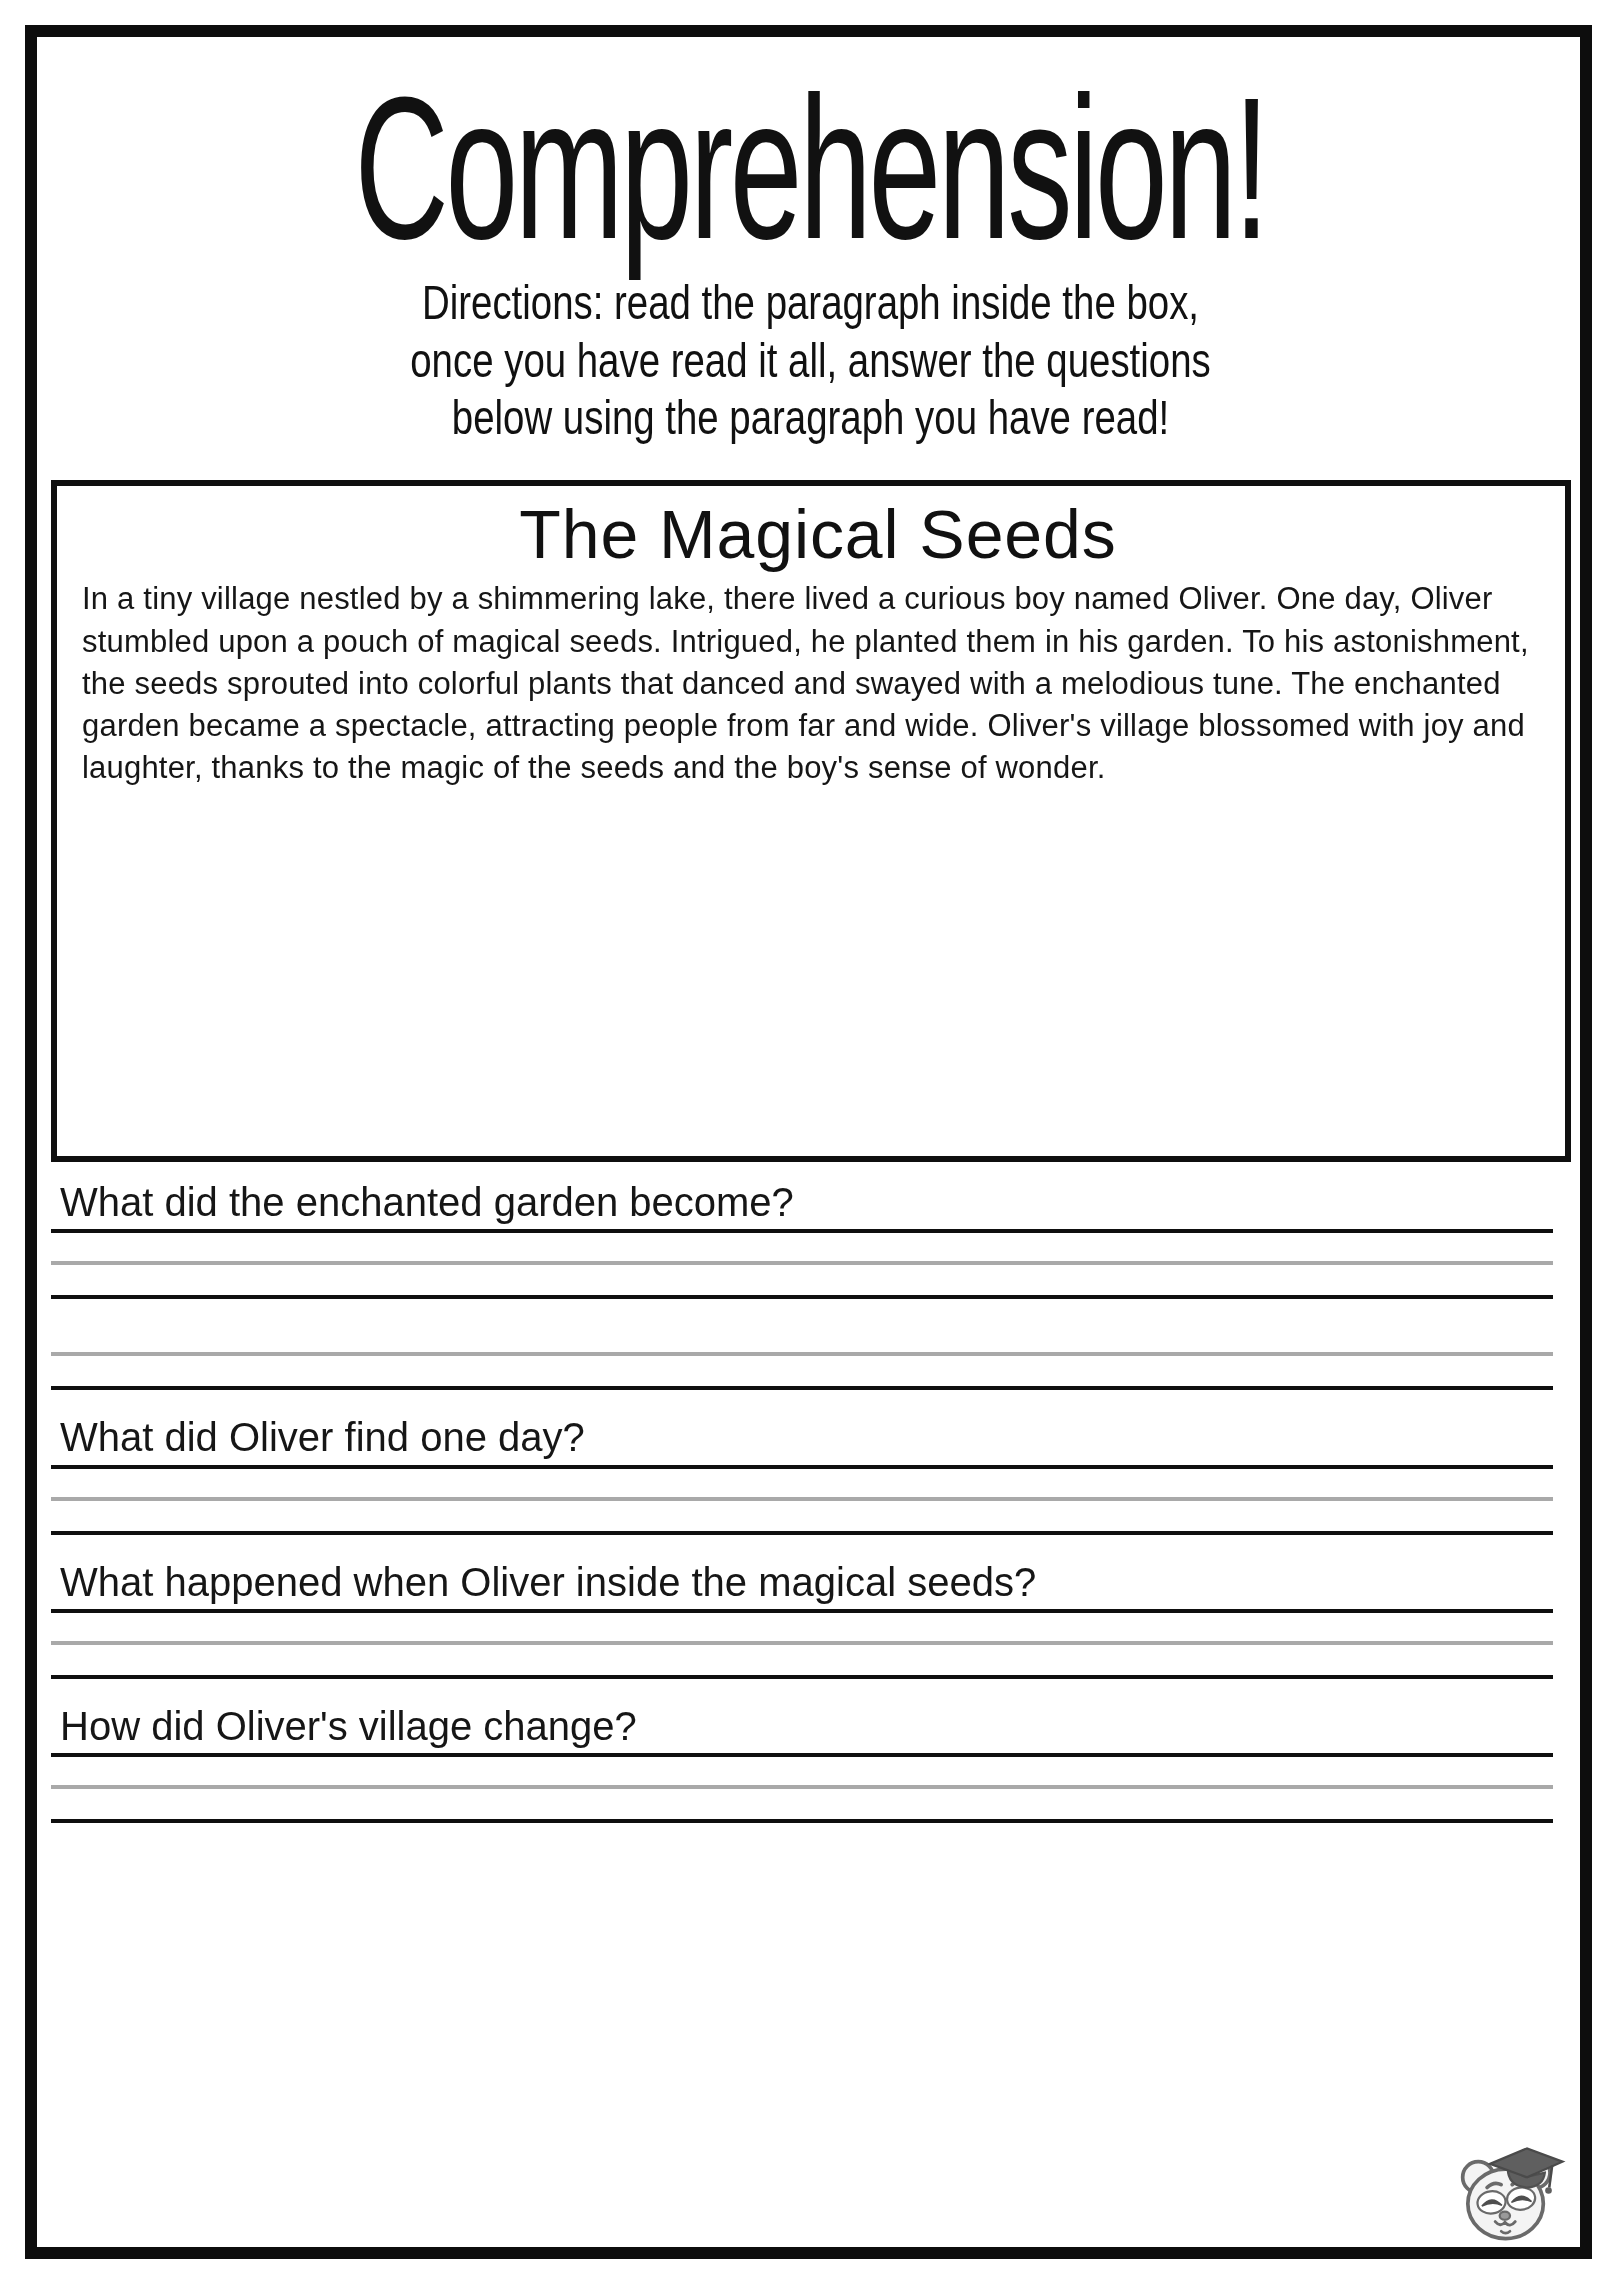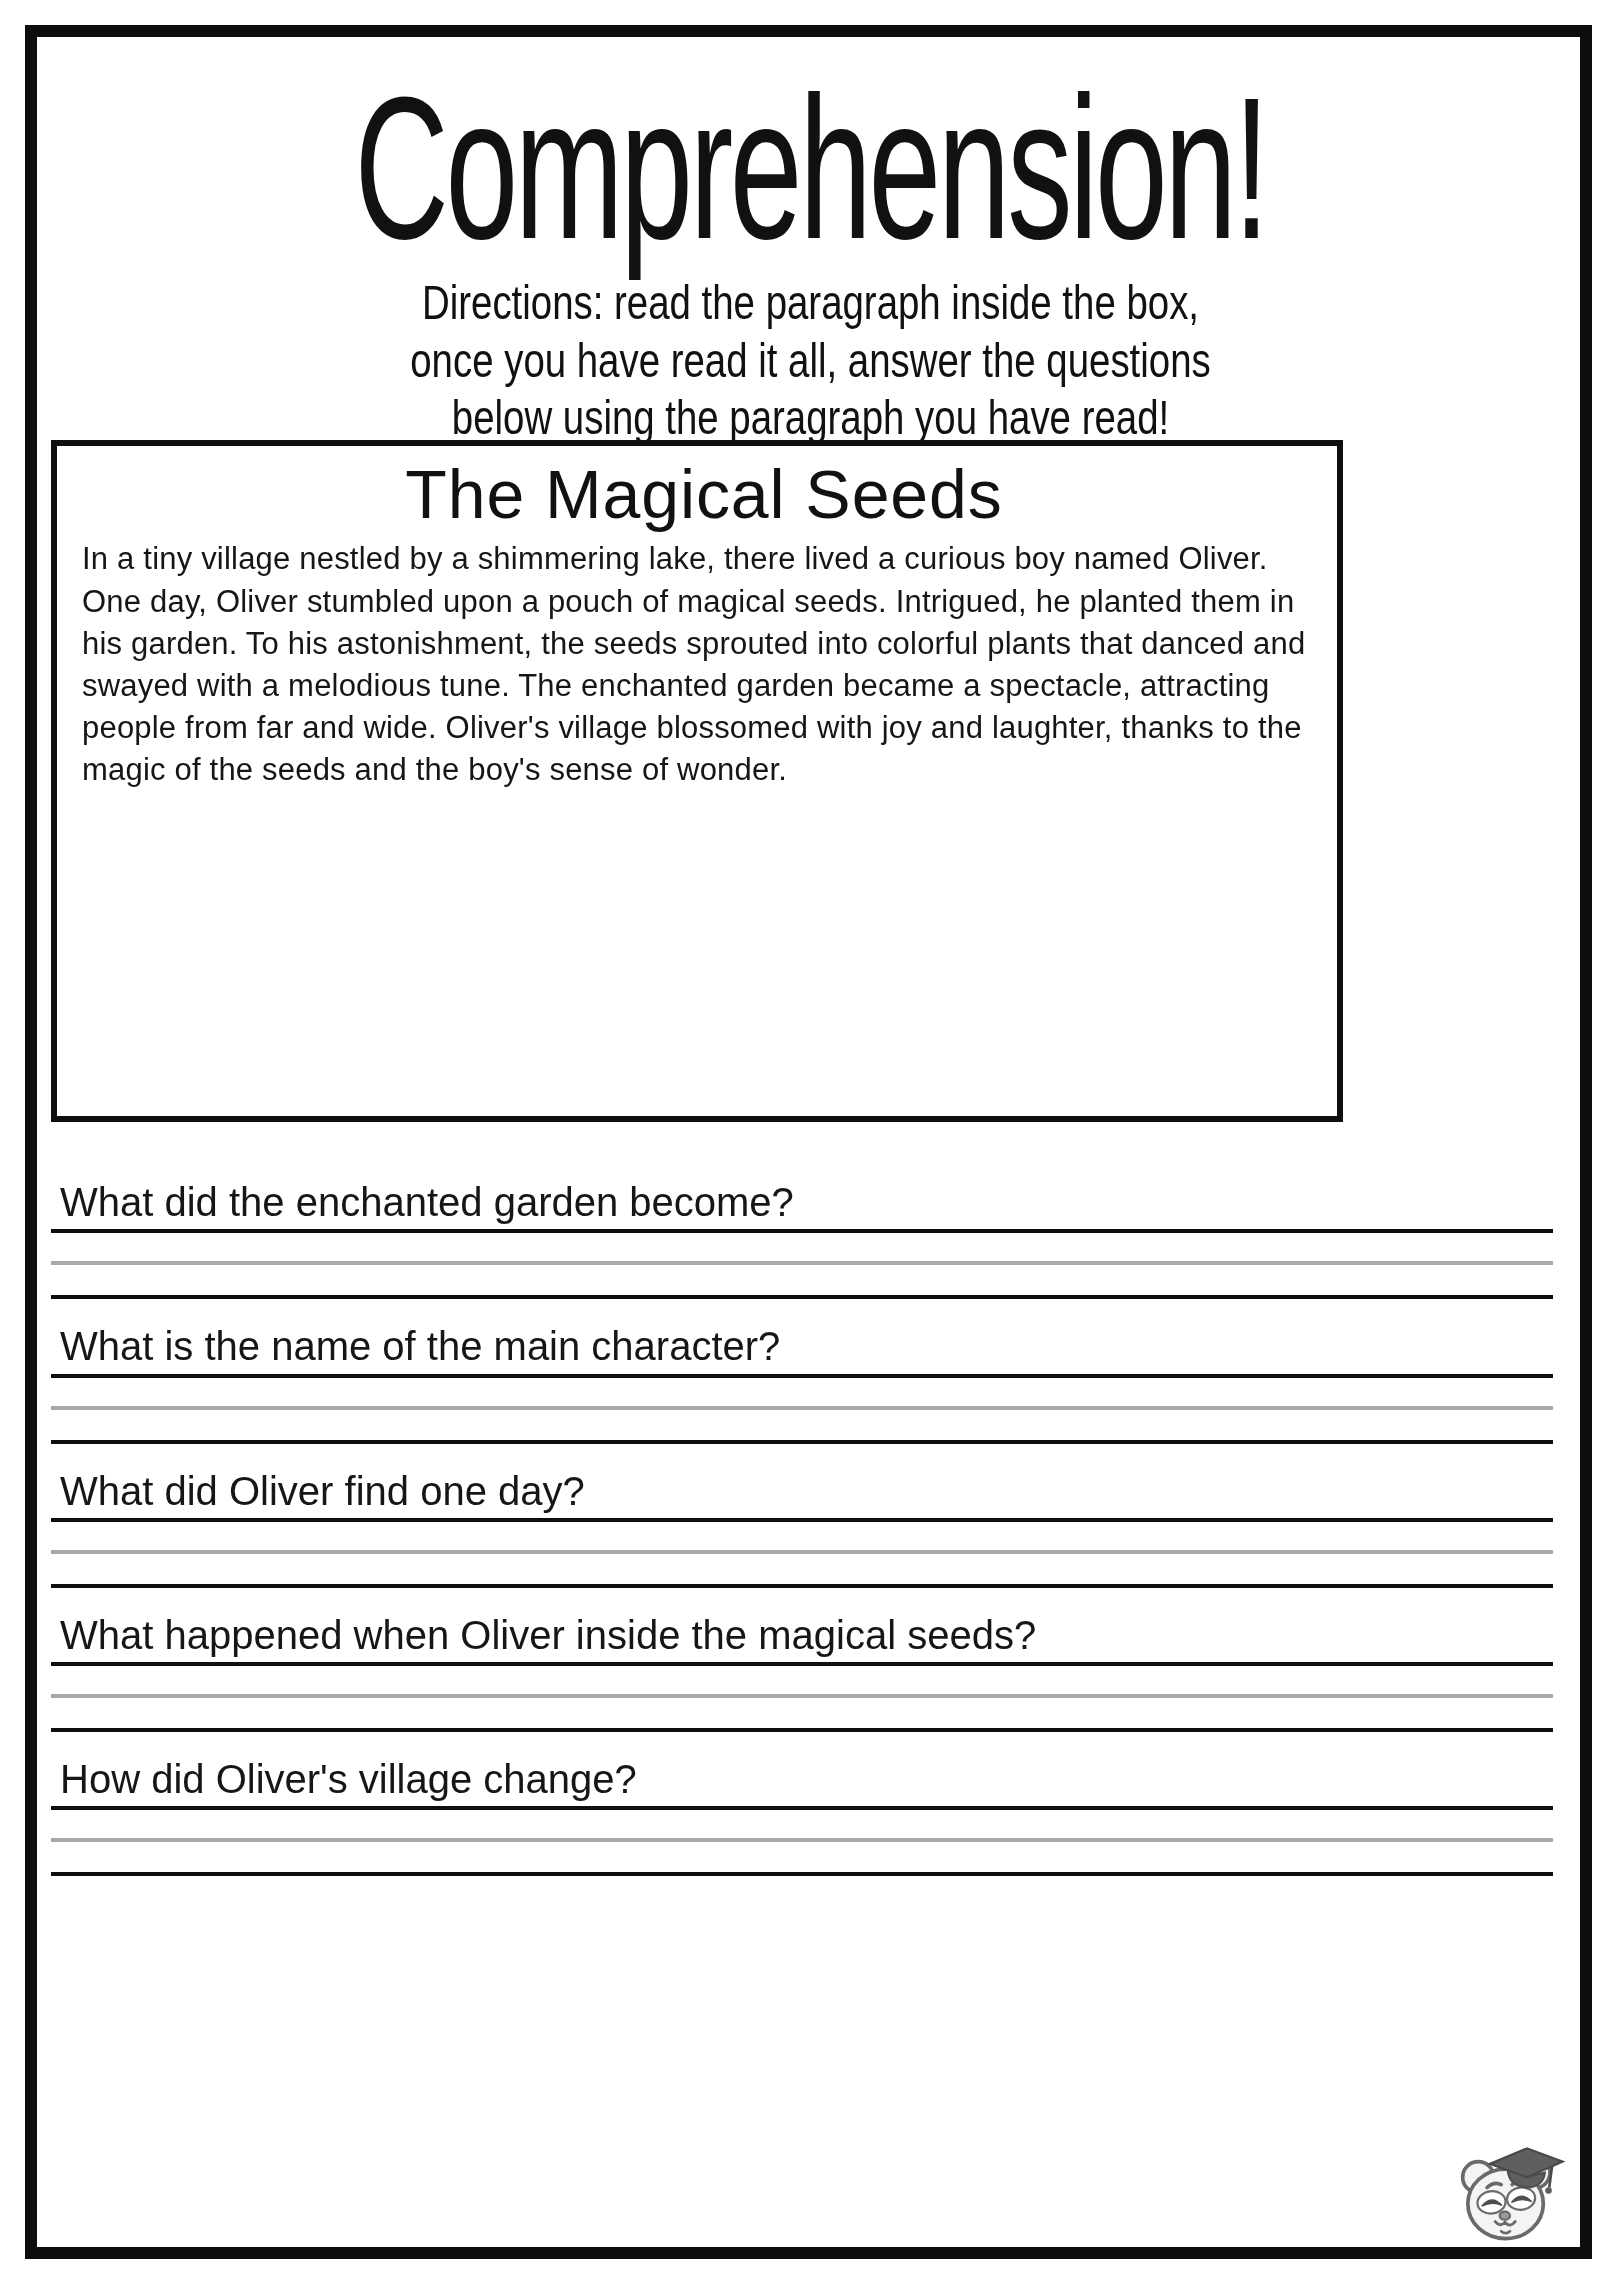--- a/index.html
+++ b/index.html
@@ -36,22 +36,22 @@
     font-size: 40px;
     line-height: 1.23;
     font-weight: 500;
     white-space: pre-line;
     transform: scale(0.96, 1.18);
     transform-origin: 50% 0;
   }
   
   .story-box {
     position: absolute;
-    left: 51px; top: 440px;
-    width: 1292px; height: 682px;
+    left: 51px; top: 480px;
+    width: 1520px; height: 682px;
     border: 6.3px solid #0f0f0f;
     padding: 9px 11px 0 25px;
     background: #fff;
   }
   .story-title {
     text-align: center;
     font-size: 68px;
     font-weight: 400;
     letter-spacing: 0.9px;
     margin-bottom: 5.4px;
@@ -104,21 +104,20 @@
 
 <div class="questions">
 
   <div class="qblock">
     <div class="qtext">What did the enchanted garden become?</div>
     <div class="line-gray"></div>
     <div class="line-black"></div>
   </div>
 
   <div class="qblock">
-    <div class="qtext">What is the name of the main character?</div>
     <div class="line-gray"></div>
     <div class="line-black"></div>
   </div>
 
   <div class="qblock">
     <div class="qtext">What did Oliver find one day?</div>
     <div class="line-gray"></div>
     <div class="line-black"></div>
   </div>
 

